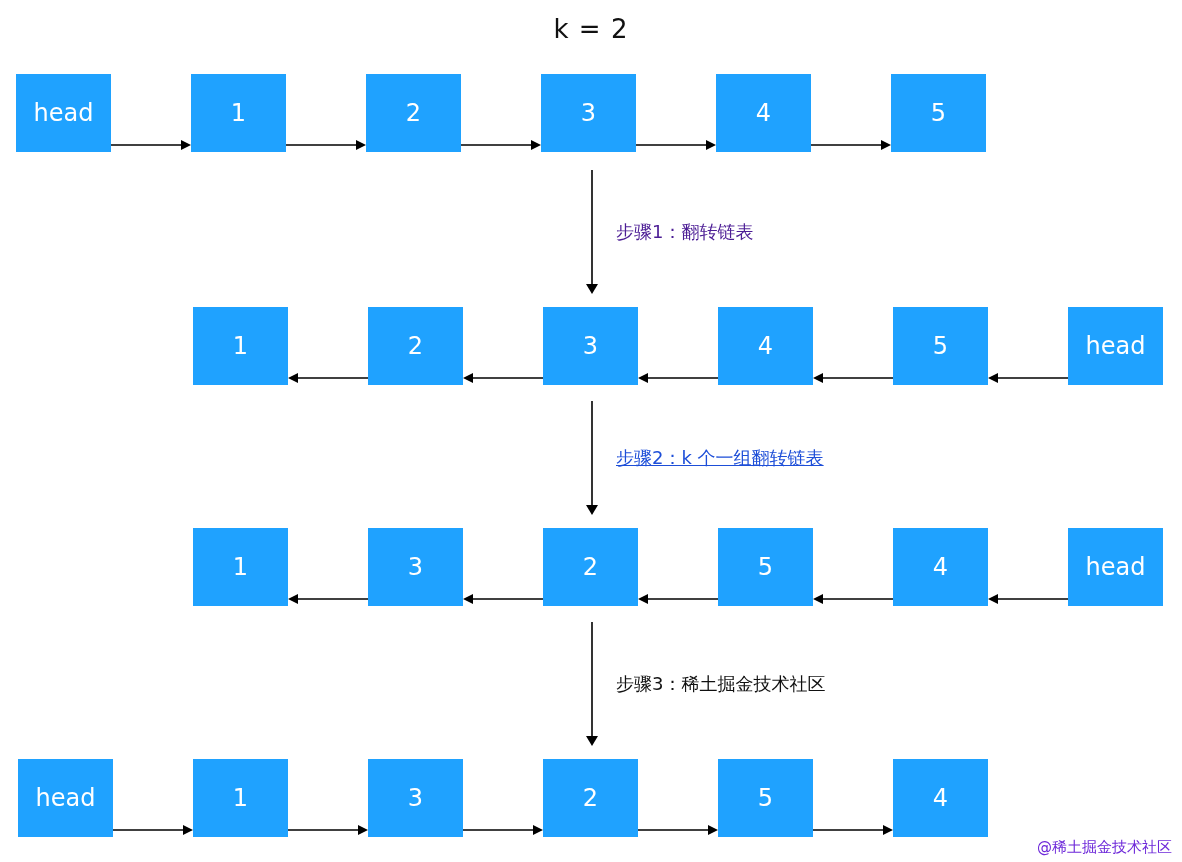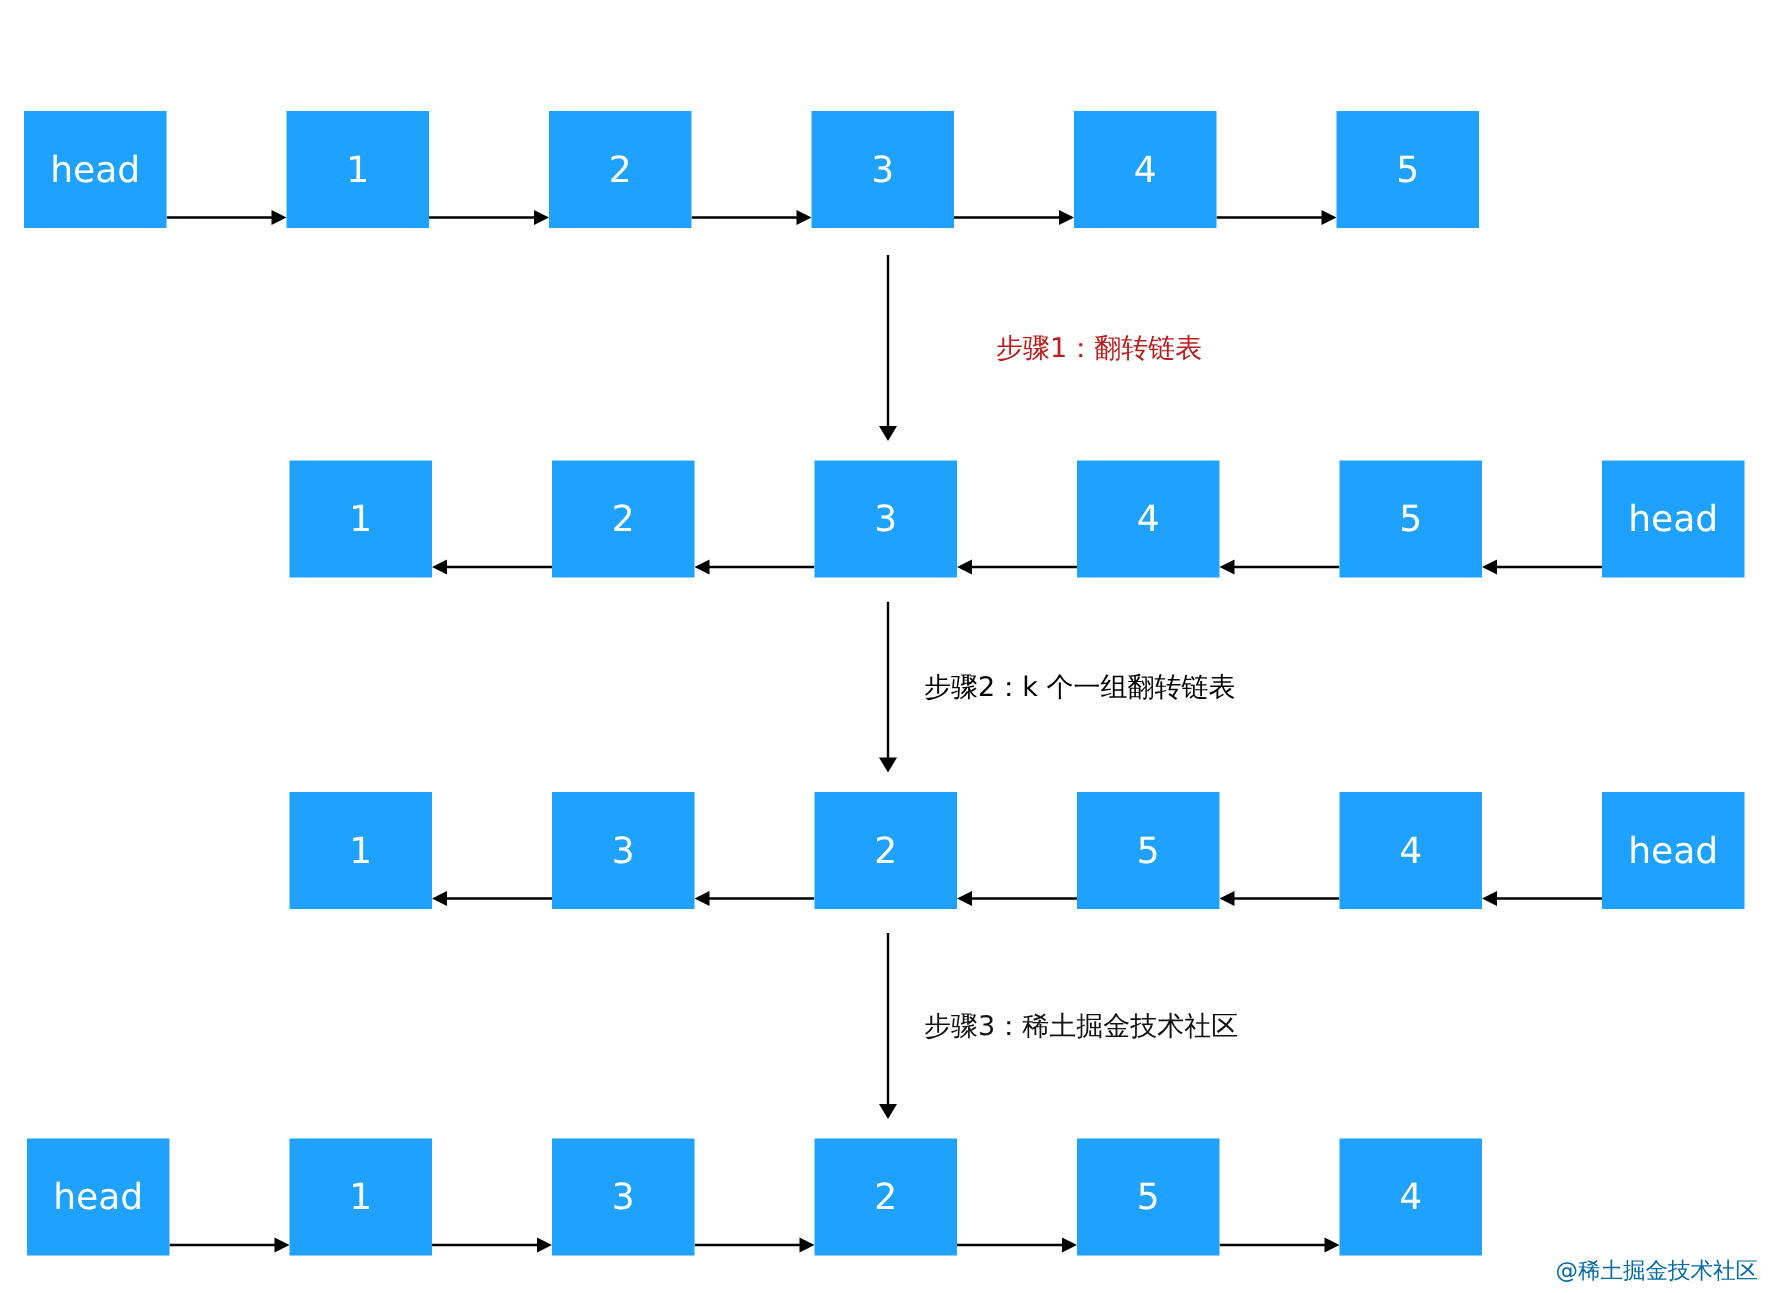--- a/index.html
+++ b/index.html
@@ -60,20 +60,21 @@
     right: 10px;
     bottom: 5px;
     font-size: 15px;
     color: #a8a8a8;
   }
 </style>
 </head>
 <body>
 
 <div id="page">
+  <div class="title" style="color: rgb(17, 17, 17);">k = 2</div>
   <div id="diagram">
       <div class="row" style="top: 74px; left: 16px;">
         <div class="node" style="background: rgb(31, 162, 255); color: rgb(255, 255, 255);">head</div>
         <svg width="80" height="14" class="harrow">
           <line x1="0" y1="7" x2="71" y2="7" stroke="#000000" stroke-width="1.6"></line>
           <polygon points="70,2 80,7 70,12" fill="#000000"></polygon>
         </svg>
         <div class="node" style="background: rgb(31, 162, 255); color: rgb(255, 255, 255);">1</div>
         <svg width="80" height="14" class="harrow">
           <line x1="0" y1="7" x2="71" y2="7" stroke="#000000" stroke-width="1.6"></line>
@@ -177,26 +178,26 @@
         <svg width="80" height="14" class="harrow">
           <line x1="0" y1="7" x2="71" y2="7" stroke="#000000" stroke-width="1.6"></line>
           <polygon points="70,2 80,7 70,12" fill="#000000"></polygon>
         </svg>
         <div class="node" style="background: rgb(31, 162, 255); color: rgb(255, 255, 255);">4</div>
       </div>
       <svg width="16" height="124" class="step-arrow" style="left: 584px; top: 170px;">
         <line x1="8" y1="0" x2="8" y2="115" stroke="#000000" stroke-width="1.6"></line>
         <polygon points="2,114 14,114 8,124" fill="#000000"></polygon>
       </svg>
-      <div class="step-label" style="left: 616px; top: 220px; color: #b91c1c; margin-left: 48px;">步骤1：翻转链表</div>
+      <div class="step-label" style="left: 616px; top: 220px; color: #4c1d95;">步骤1：翻转链表</div>
       <svg width="16" height="114" class="step-arrow" style="left: 584px; top: 401px;">
         <line x1="8" y1="0" x2="8" y2="105" stroke="#000000" stroke-width="1.6"></line>
         <polygon points="2,104 14,104 8,114" fill="#000000"></polygon>
       </svg>
-      <div class="step-label" style="left: 616px; top: 446px; color: #000000;">步骤2：k 个一组翻转链表</div>
+      <div class="step-label" style="left: 616px; top: 446px; color: #1d4ed8; text-decoration: underline;">步骤2：k 个一组翻转链表</div>
       <svg width="16" height="124" class="step-arrow" style="left: 584px; top: 622px;">
         <line x1="8" y1="0" x2="8" y2="115" stroke="#000000" stroke-width="1.6"></line>
         <polygon points="2,114 14,114 8,124" fill="#000000"></polygon>
       </svg>
       <div class="step-label" style="left: 616px; top: 672px; color: rgb(17, 17, 17);">步骤3：稀土掘金技术社区</div>
     </div>
-  <div class="watermark" style="color: #0369a1;">@稀土掘金技术社区</div>
+  <div class="watermark" style="color: #6d28d9;">@稀土掘金技术社区</div>
 </div>
 
 </body></html>

